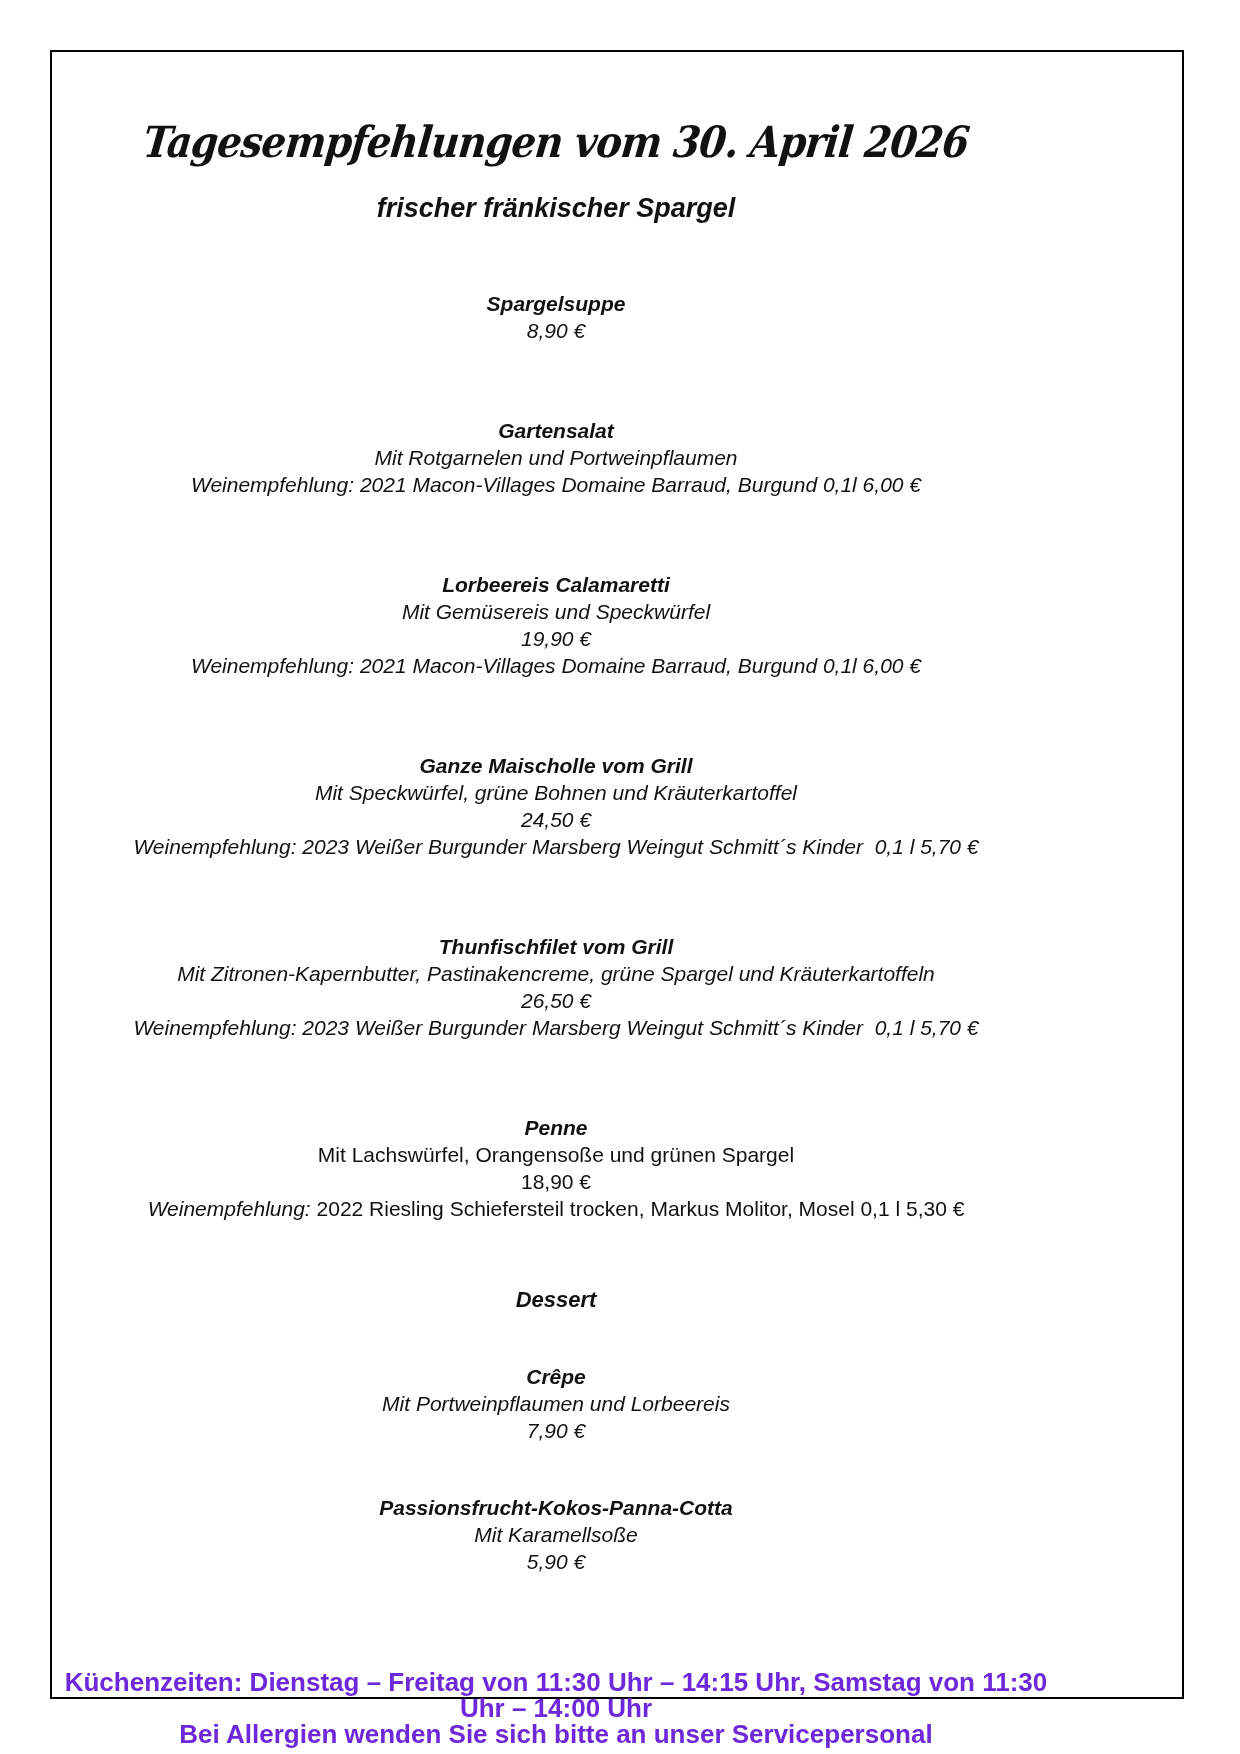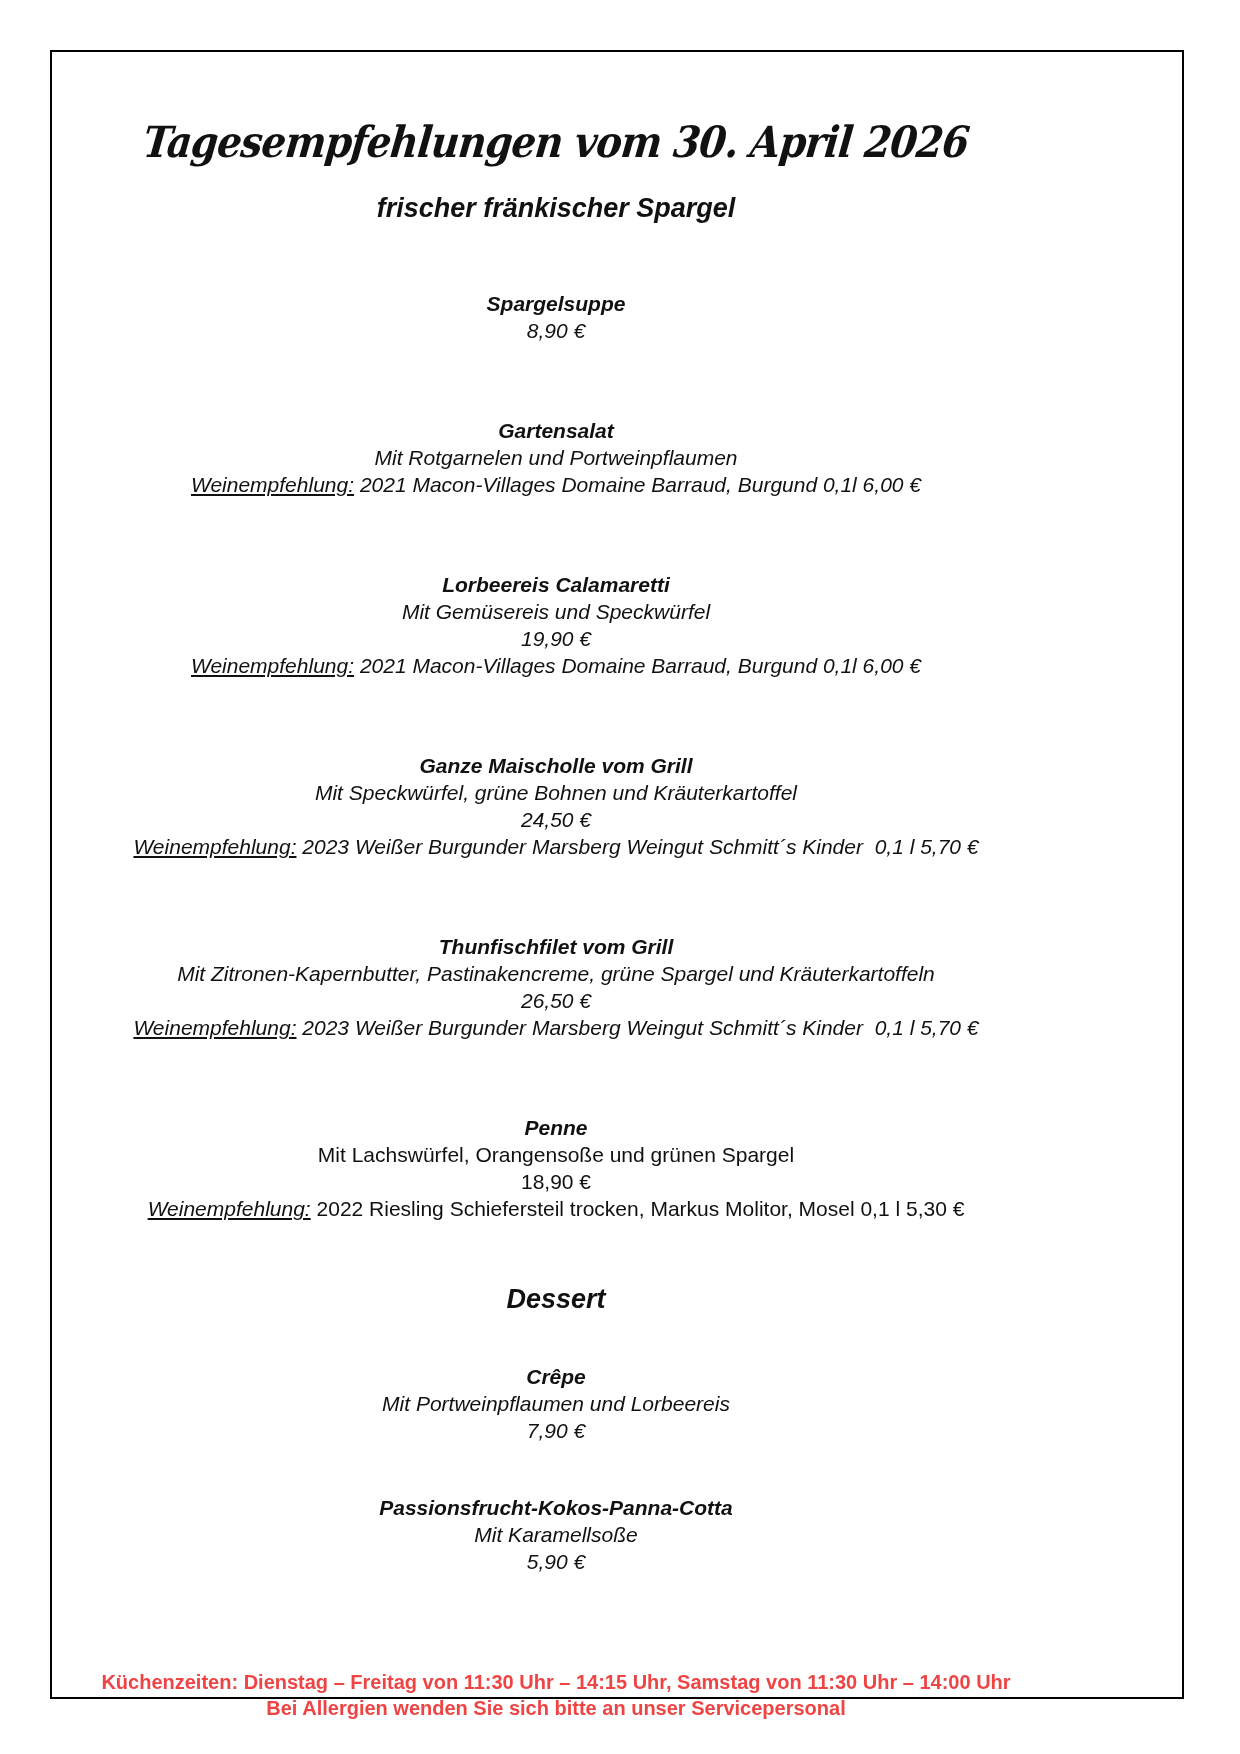--- a/index.html
+++ b/index.html
@@ -58,41 +58,41 @@
   }
   .item.first {
     margin-top: 66px;
   }
   .item .name {
     font-weight: bold;
   }
   .dessert-heading {
     margin-top: 64px;
     font-weight: bold;
-    font-size: 27px;
+    font-size: 22px;
     line-height: 27px;
   }
   .item.dessert-item {
     margin-top: 50px;
   }
-  .wine-label { font-style: italic; text-decoration: underline; }
+  .wine-label { font-style: italic; }
   .wine-text  { white-space: pre-wrap; }
   
   .item.upright .desc,
   .item.upright .price,
   .item.upright .wine-text {
     font-style: normal;
   }
   .footer {
     margin-top: 94px;
     font-style: normal;
     font-weight: bold;
-    font-size: 20px;
+    font-size: 26px;
     line-height: 26px;
-    color: #ef4444;
+    color: #6d28d9;
   }
 </style>
 </head>
 <body>
 
 <div class="page-frame">
   <div class="content">
 
     <div class="menu-title">Tagesempfehlungen vom 30. April 2026</div>
     <div class="menu-subtitle">frischer fränkischer Spargel</div>

